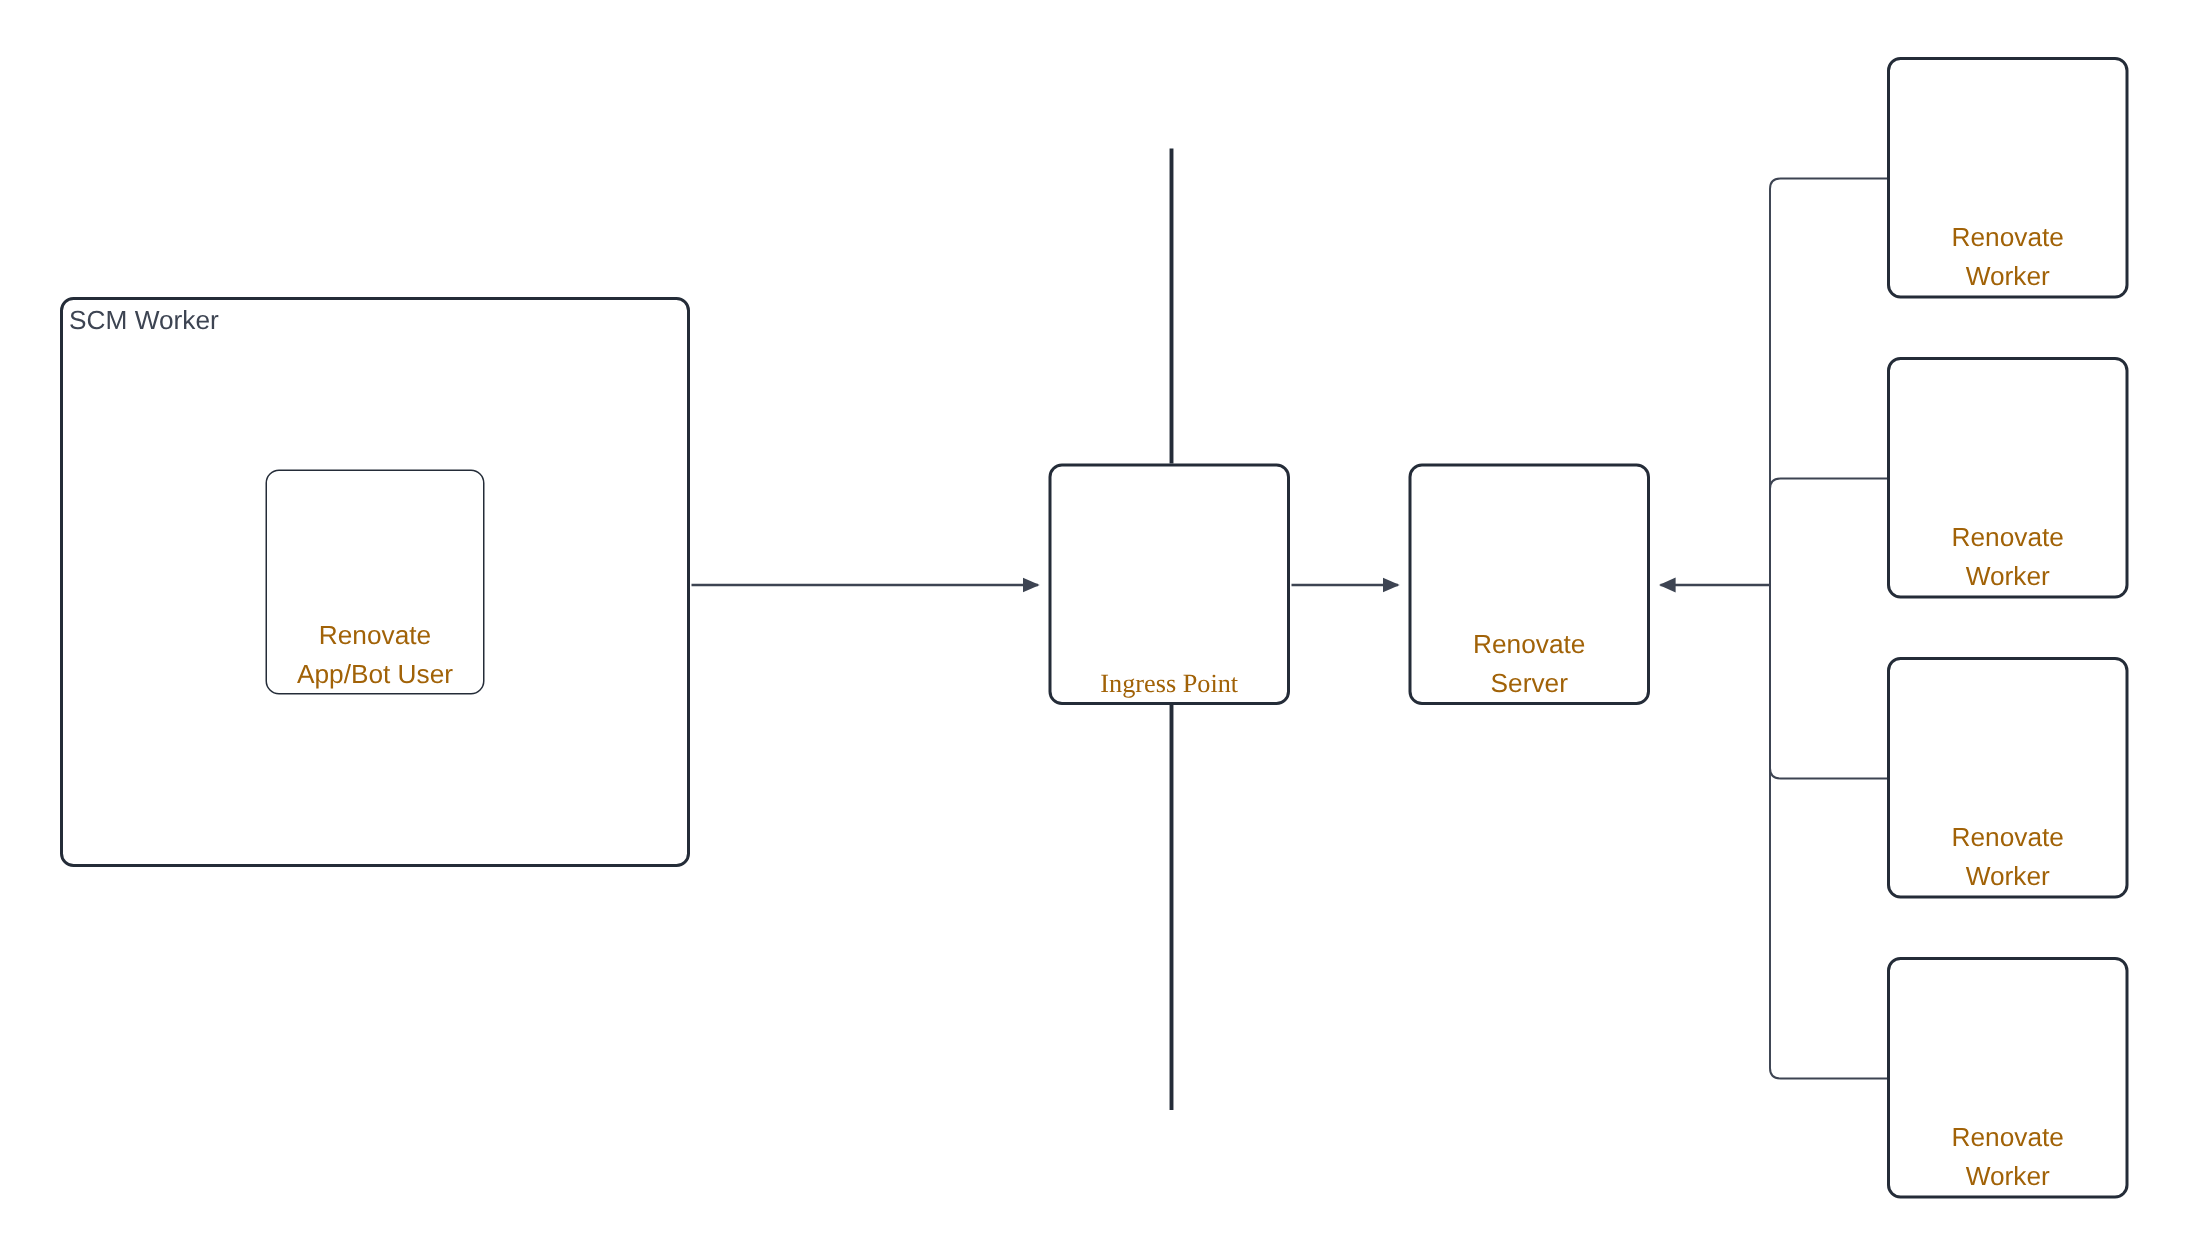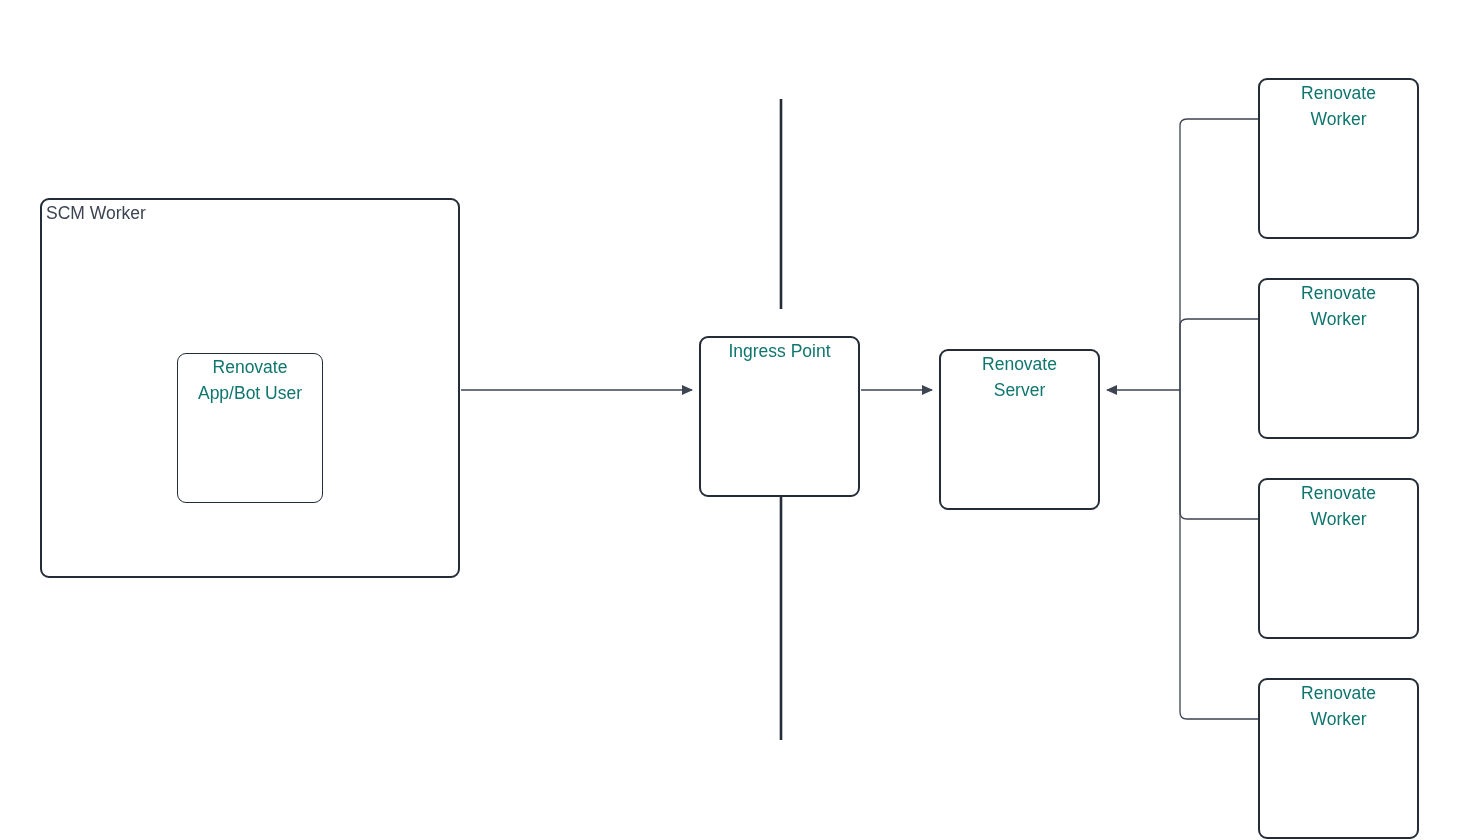--- a/index.html
+++ b/index.html
@@ -26,28 +26,27 @@
     height: 840px;
     pointer-events: none;
   }
   .node {
     position: absolute;
     box-sizing: border-box;
     background: #ffffff;
     border: 2px solid #242c38;
     border-radius: 9px;
     display: flex;
-    align-items: flex-start;
+    align-items: flex-end;
     justify-content: center;
     text-align: center;
-    color: #0f766e;
+    color: #a16207;
     font-size: 17.5px;
     line-height: 26px;
     z-index: 3;
-    margin-top: 40px;
   }
   .node.thin {
     border-width: 1.6px;
   }
   .node-label {
     white-space: pre-line;
     display: block;
     padding: 0 6px;
   }
   .boundary {
@@ -100,21 +99,21 @@
   </svg>
 
   <div class="boundary" style="left:40px; top:198px; width:420px; height:380px;"></div>
   <div class="boundary-title" style="left:46px; top:202px;">SCM Worker</div>
 
   <div class="node thin" style="left:177px; top:313px; width:146px; height:150px;">
     <span class="node-label">Renovate
 App/Bot User</span>
   </div>
 
-  <div class="node" style="left:699px; top:296px; width:161px; height:161px;">
+  <div class="node" style="left:699px; top:309px; width:161px; height:161px;font-family:Liberation Serif, serif;">
     <span class="node-label">Ingress Point</span>
   </div>
 
   <div class="node" style="left:939px; top:309px; width:161px; height:161px;">
     <span class="node-label">Renovate
 Server</span>
   </div>
 
   <div class="node" style="left:1258px; top:38px; width:161px; height:161px;">
     <span class="node-label">Renovate

